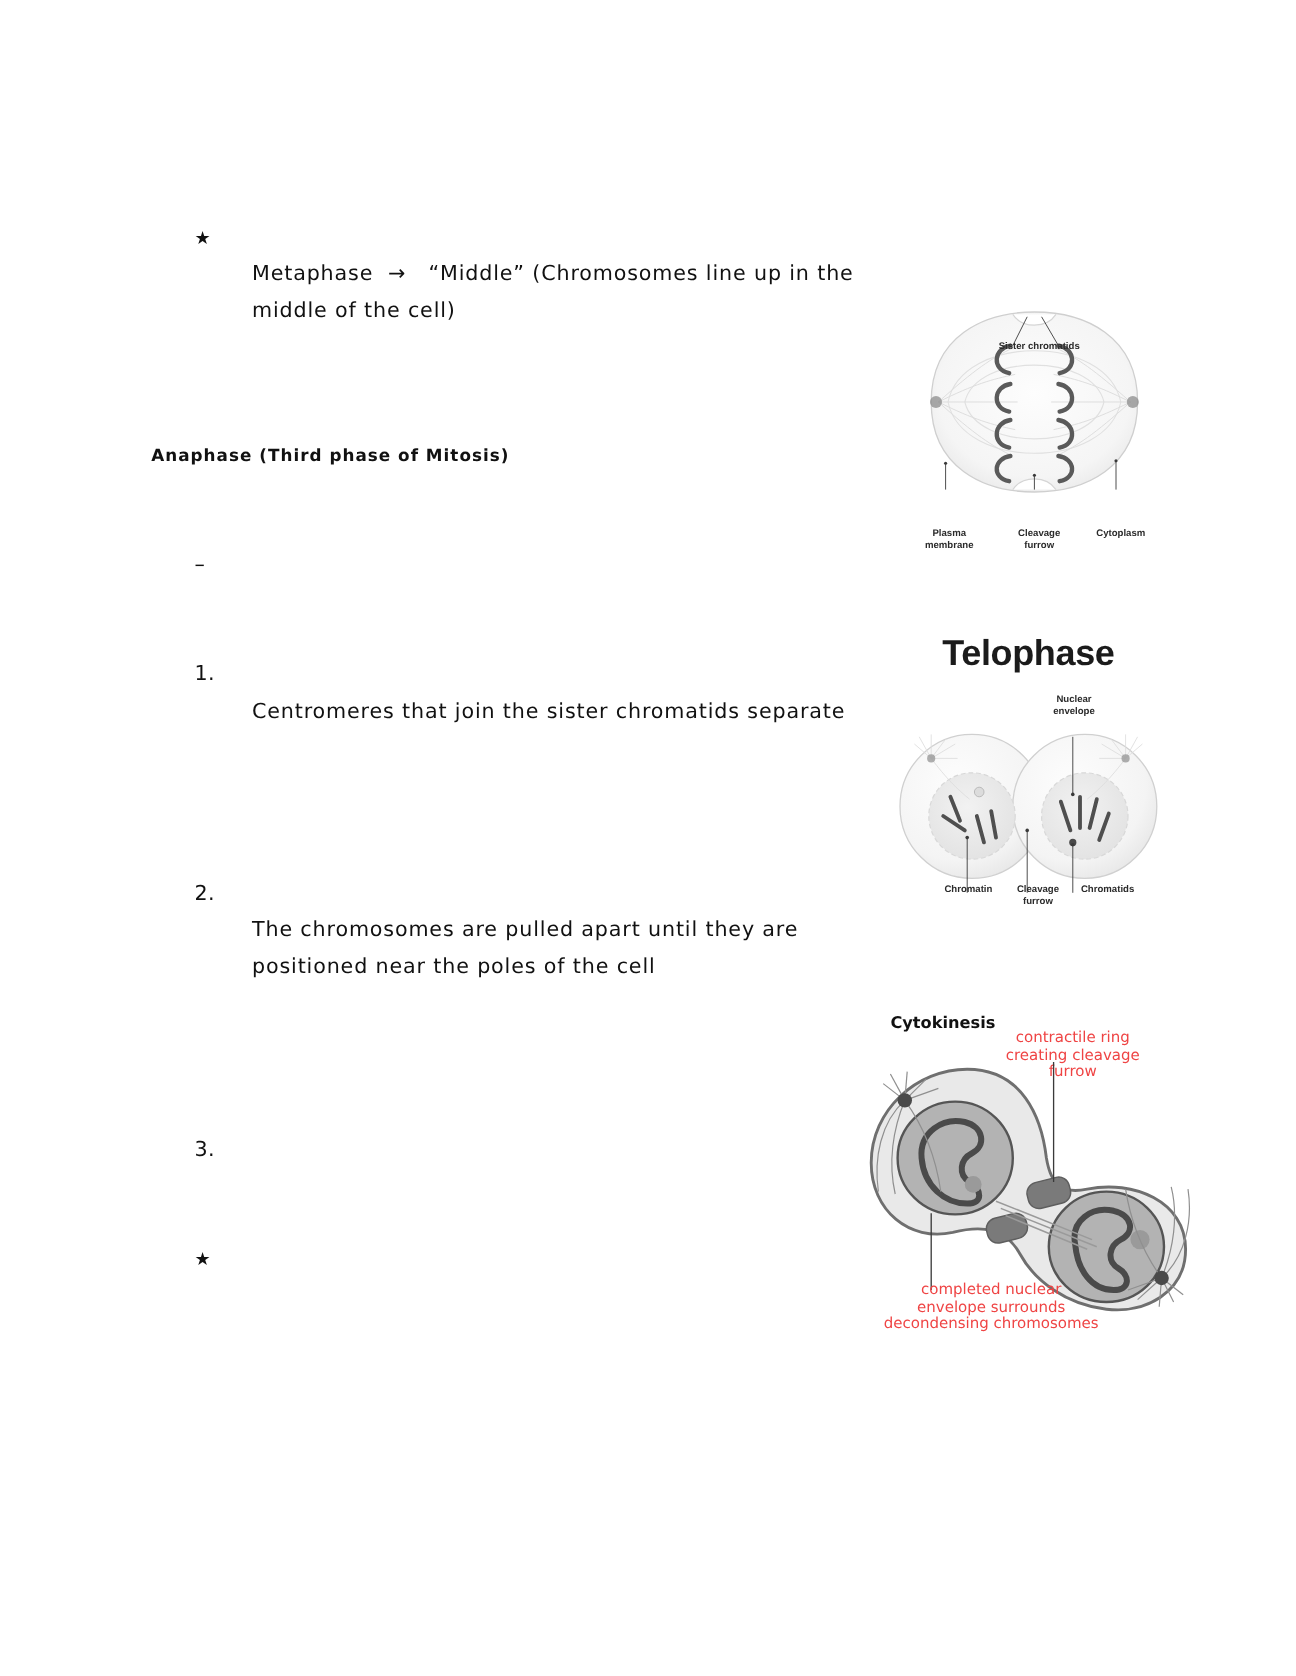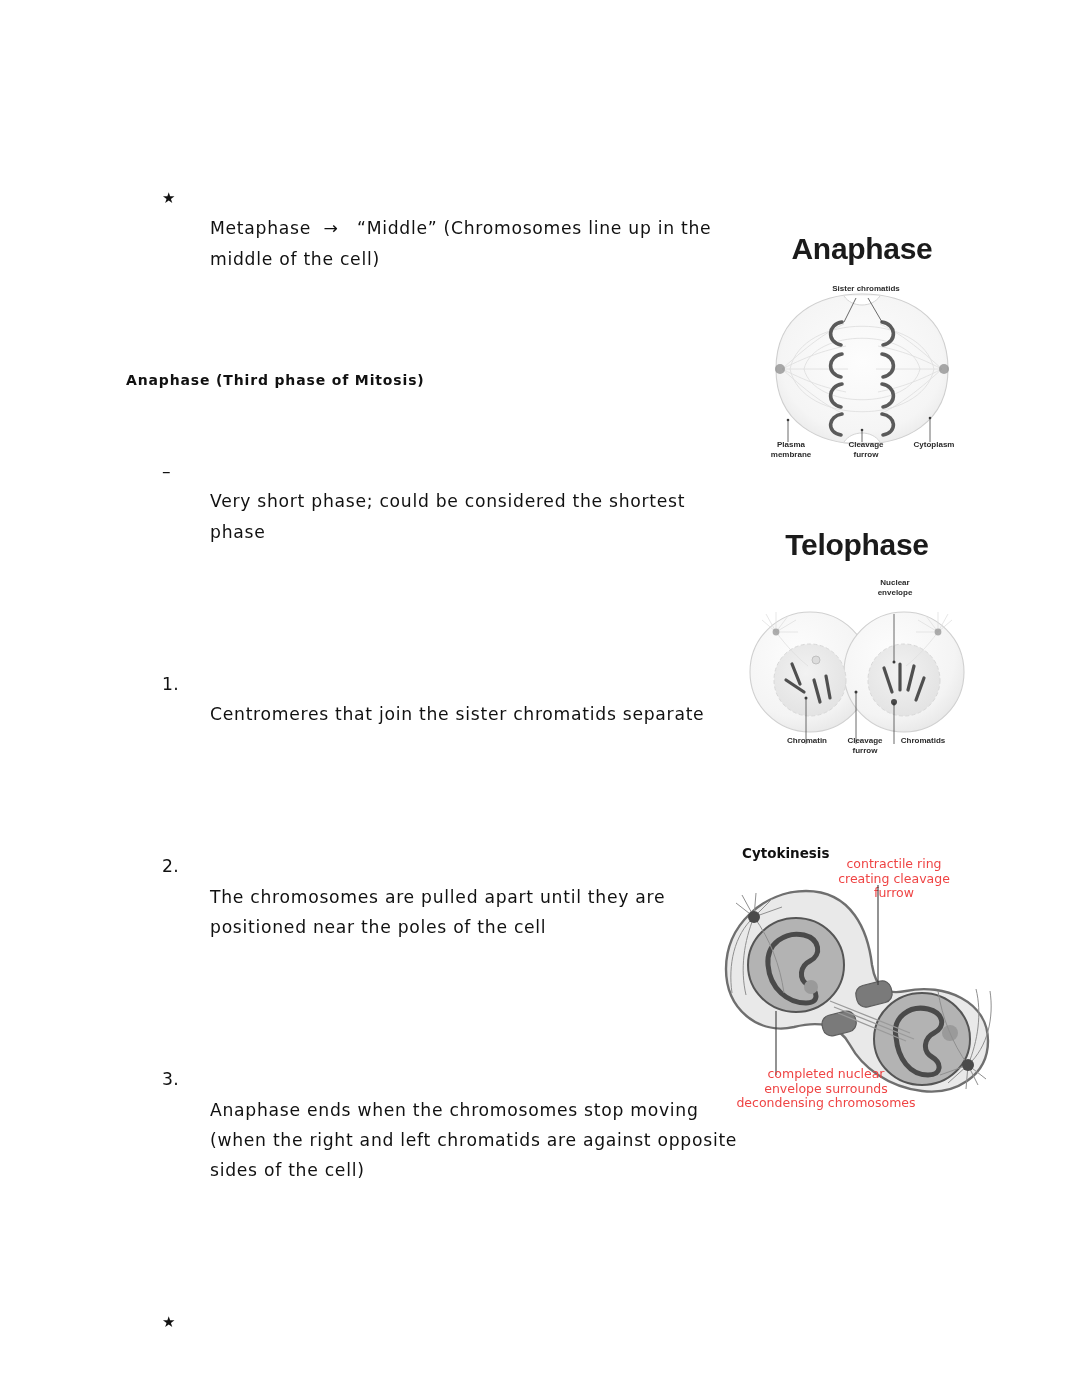--- a/index.html
+++ b/index.html
@@ -131,42 +131,39 @@
       <span class="marker star">★</span>
       <span class="txt">Metaphase  →   “Middle” (Chromosomes line up in the middle of the cell)</span>
     </div>
 
     <div class="gap-md"></div>
 
     <div class="note-line heading">Anaphase (Third phase of Mitosis)</div>
 
     <div class="note-line row lvl1">
       <span class="marker dash">–</span>
-      <span class="txt">Very short phase; could be considered the shortest phase</span>
     </div>
     <div class="note-line row lvl1">
       <span class="marker num">1.</span>
       <span class="txt">Centromeres that join the sister chromatids separate</span>
     </div>
     <div class="note-line row lvl1">
       <span class="marker num">2.</span>
       <span class="txt">The chromosomes are pulled apart until they are positioned near the poles of the cell</span>
     </div>
     <div class="note-line row lvl1">
       <span class="marker num">3.</span>
-      <span class="txt">Anaphase ends when the chromosomes stop moving (when the right and left chromatids are against opposite sides of the cell)</span>
     </div>
     <div class="note-line row lvl1">
       <span class="marker star">★</span>
     </div>
 
   </div>
 
   <div class="fig" id="anaphase-fig">
-    <div class="fig-title">Anaphase</div>
 
     <svg width="220" height="195" viewBox="0 0 220 195" style="margin-top:6px;">
       <defs>
         <radialGradient id="anaCell" cx="50%" cy="45%" r="60%">
           <stop offset="0%" stop-color="#fdfdfd"></stop>
           <stop offset="78%" stop-color="#f5f5f5"></stop>
           <stop offset="100%" stop-color="#e9e9e9"></stop>
         </radialGradient>
       </defs>
 

